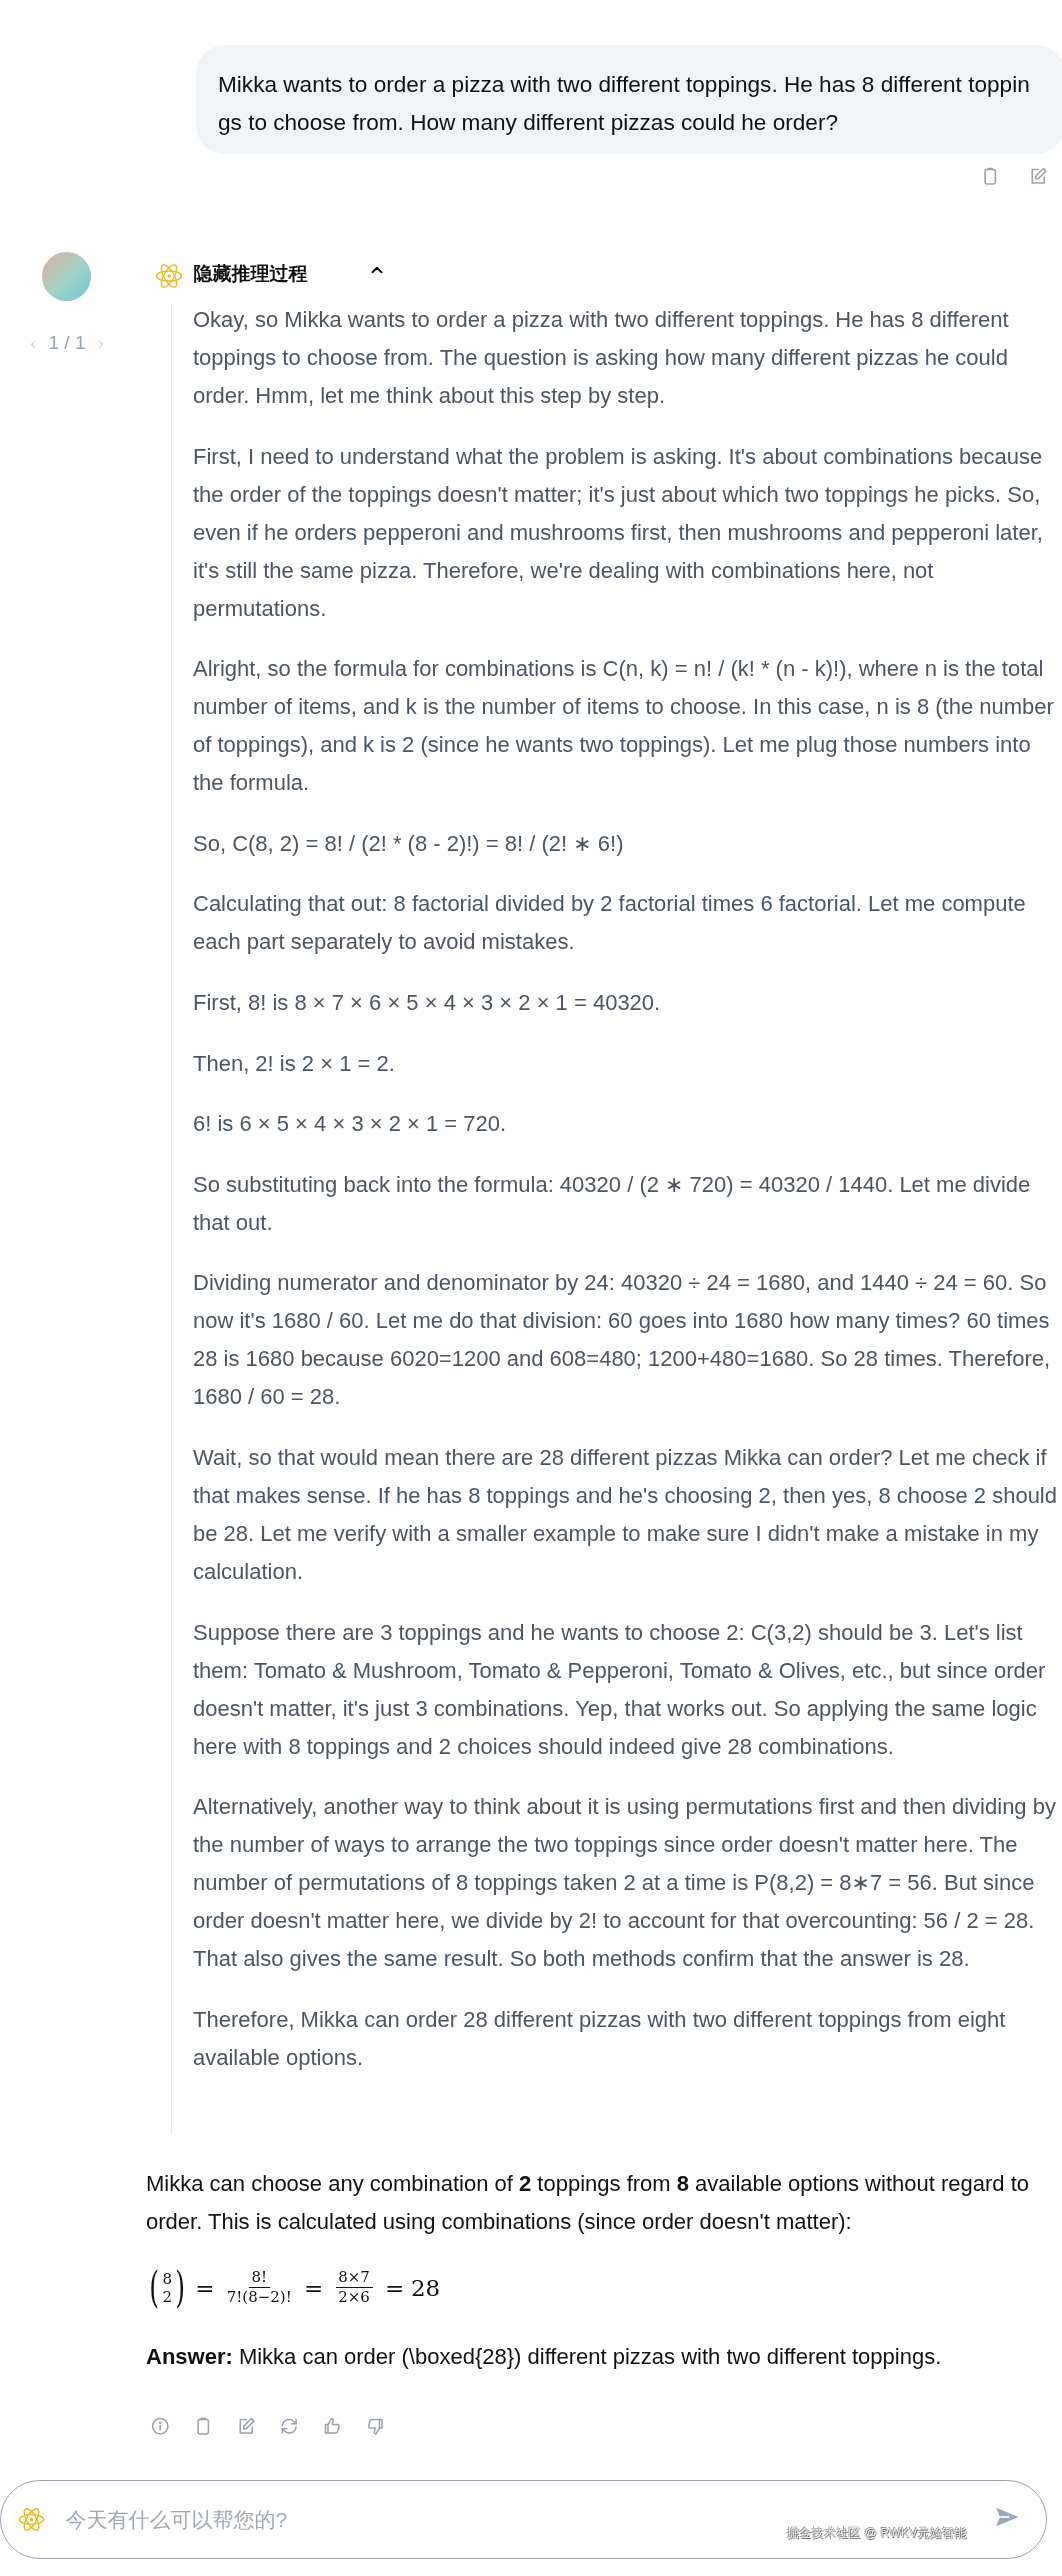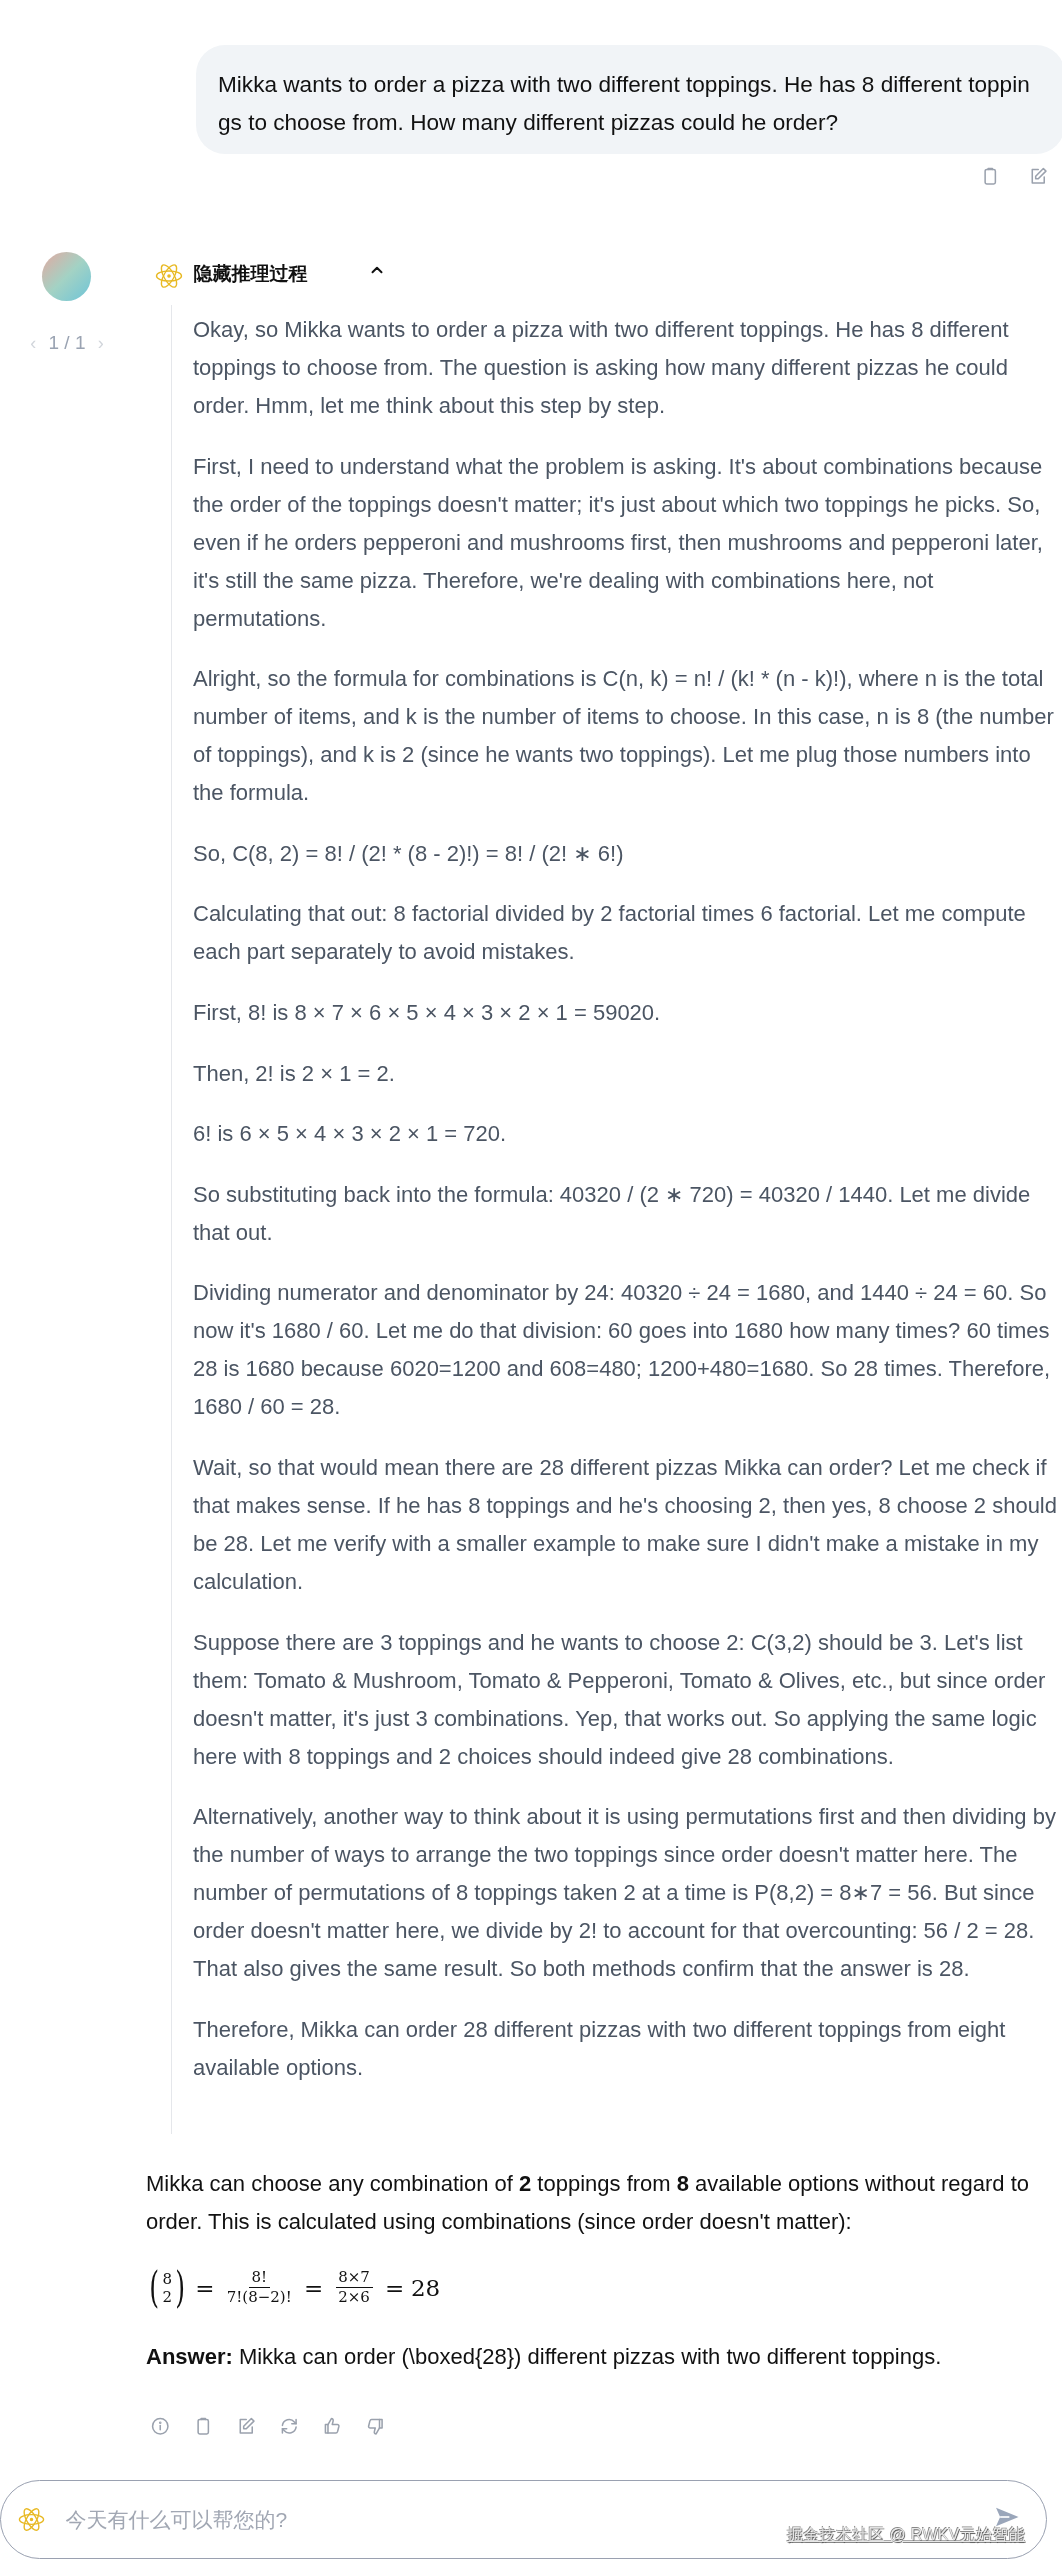--- a/index.html
+++ b/index.html
@@ -23,21 +23,21 @@
   }
   .pager { position: absolute; left: 19px; top: 332px; width: 96px; display: flex; align-items: center; justify-content: center; gap: 12.3px; color: #9aa3b2; font-size: 19px; }
   .pager .arrow { color: #d1d5db; font-size: 18px; cursor: pointer; }
 
   .think-header { position: absolute; left: 154px; top: 261px; display: flex; height: 31px; }
   .think-header .atom { width: 30px; height: 30px; margin-right: 9.6px; }
   .think-header .label { font-size: 19px; font-weight: bold; color: #111111; }
   .think-header .chev { margin-left: 60px; width: 18px; height: 18px; cursor: pointer; }
 
   .think-rule { position: absolute; left: 171px; top: 305px; width: 1.4px; height: 1829px; background: #e5e7eb; }
-  .think-body { position: absolute; left: 193px; top: 301px; width: 868px; font-size: 22px; line-height: 38px; color: #4b5563; margin-top: 10px; }
+  .think-body { position: absolute; left: 193px; top: 301px; width: 868px; font-size: 22px; line-height: 38px; color: #4b5563; }
   .think-body p { margin-bottom: 22.6px; }
 
   .answer { position: absolute; left: 146px; top: 2165px; width: 909px; font-size: 22px; line-height: 38px; color: #111111; }
   .answer b { font-weight: bold; }
   .formula { margin-top: 19px; height: 55px; display: flex; align-items: center; font-family: "DejaVu Serif", "Liberation Serif", serif; font-size: 23px; color: #111; }
   .binom { display: inline-flex; align-items: center; }
   .binom .par { font-size: 42px; font-weight: 200; line-height: 1; transform: scaleX(0.6); }
   .binom .stack { display: inline-flex; flex-direction: column; font-size: 15px; line-height: 18px; text-align: center; }
   .frac { display: inline-flex; flex-direction: column; align-items: center; font-size: 15px; line-height: 19px; margin: 0 5.5px; }
   .frac .num { border-bottom: 1px solid #111; padding: 0 2.7px; }
@@ -48,21 +48,21 @@
 
   .input-box {
     position: absolute; left: 0px; top: 2480px; width: 1047px; height: 79px;
     border: 1.4px solid #9aa1b1; border-radius: 40px; background: #fff;
     display: flex; align-items: center; padding-left: 16.4px;
   }
   .input-box .atom { width: 29px; height: 29px; margin-right: 19px; }
   .input-box input { border: none; outline: none; flex: 1; font-size: 21px; color: #0c4a6e; background: transparent; font-family: "Liberation Sans", "DejaVu Sans", sans-serif; }
   .input-box input::placeholder { color: #a1a7b3; }
   .send-btn { position: absolute; right: 26px; top: 25px; width: 24.6px; height: 22px; cursor: pointer; }
-  .watermark { position: absolute; left: 787px; top: 2525px; font-size: 16px; color: #e8e8e8; text-shadow: 0.7px 0.7px 0.7px #555, -0.7px -0.7px 0 #888; letter-spacing: 0.3px; white-space: nowrap; text-decoration: underline; }
+  .watermark { position: absolute; left: 787px; top: 2525px; font-size: 12px; color: #e8e8e8; text-shadow: 0.7px 0.7px 0.7px #555, -0.7px -0.7px 0 #888; letter-spacing: 0.3px; white-space: nowrap; }
 </style>
 </head>
 <body>
 
 <div class="user-bubble">
   <span>Mikka wants to order a pizza with two different toppings. He has 8 different toppings to choose from. How many different pizzas could he order?</span>
 </div>
 <div class="user-actions">
   <div class="icon-btn">
     <svg viewBox="0 0 24 24">
@@ -98,21 +98,21 @@
     </svg>
 </div>
 
 <div class="think-rule"></div>
 <div class="think-body">
   <p>Okay, so Mikka wants to order a pizza with two different toppings. He has 8 different toppings to choose from. The question is asking how many different pizzas he could order. Hmm, let me think about this step by step.</p>
   <p>First, I need to understand what the problem is asking. It's about combinations because the order of the toppings doesn't matter; it's just about which two toppings he picks. So, even if he orders pepperoni and mushrooms first, then mushrooms and pepperoni later, it's still the same pizza. Therefore, we're dealing with combinations here, not permutations.</p>
   <p>Alright, so the formula for combinations is C(n, k) = n! / (k! * (n - k)!), where n is the total number of items, and k is the number of items to choose. In this case, n is 8 (the number of toppings), and k is 2 (since he wants two toppings). Let me plug those numbers into the formula.</p>
   <p>So, C(8, 2) = 8! / (2! * (8 - 2)!) = 8! / (2! ∗ 6!)</p>
   <p>Calculating that out: 8 factorial divided by 2 factorial times 6 factorial. Let me compute each part separately to avoid mistakes.</p>
-  <p>First, 8! is 8 × 7 × 6 × 5 × 4 × 3 × 2 × 1 = 59020.</p>
+  <p>First, 8! is 8 × 7 × 6 × 5 × 4 × 3 × 2 × 1 = 40320.</p>
   <p>Then, 2! is 2 × 1 = 2.</p>
   <p>6! is 6 × 5 × 4 × 3 × 2 × 1 = 720.</p>
   <p>So substituting back into the formula: 40320 / (2 ∗ 720) = 40320 / 1440. Let me divide that out.</p>
   <p>Dividing numerator and denominator by 24: 40320 ÷ 24 = 1680, and 1440 ÷ 24 = 60. So now it's 1680 / 60. Let me do that division: 60 goes into 1680 how many times? 60 times 28 is 1680 because 6020=1200 and 608=480; 1200+480=1680. So 28 times. Therefore, 1680 / 60 = 28.</p>
   <p>Wait, so that would mean there are 28 different pizzas Mikka can order? Let me check if that makes sense. If he has 8 toppings and he's choosing 2, then yes, 8 choose 2 should be 28. Let me verify with a smaller example to make sure I didn't make a mistake in my calculation.</p>
   <p>Suppose there are 3 toppings and he wants to choose 2: C(3,2) should be 3. Let's list them: Tomato &amp; Mushroom, Tomato &amp; Pepperoni, Tomato &amp; Olives, etc., but since order doesn't matter, it's just 3 combinations. Yep, that works out. So applying the same logic here with 8 toppings and 2 choices should indeed give 28 combinations.</p>
   <p>Alternatively, another way to think about it is using permutations first and then dividing by the number of ways to arrange the two toppings since order doesn't matter here. The number of permutations of 8 toppings taken 2 at a time is P(8,2) = 8∗7 = 56. But since order doesn't matter here, we divide by 2! to account for that overcounting: 56 / 2 = 28. That also gives the same result. So both methods confirm that the answer is 28.</p>
   <p>Therefore, Mikka can order 28 different pizzas with two different toppings from eight available options.</p>
 </div>
 

